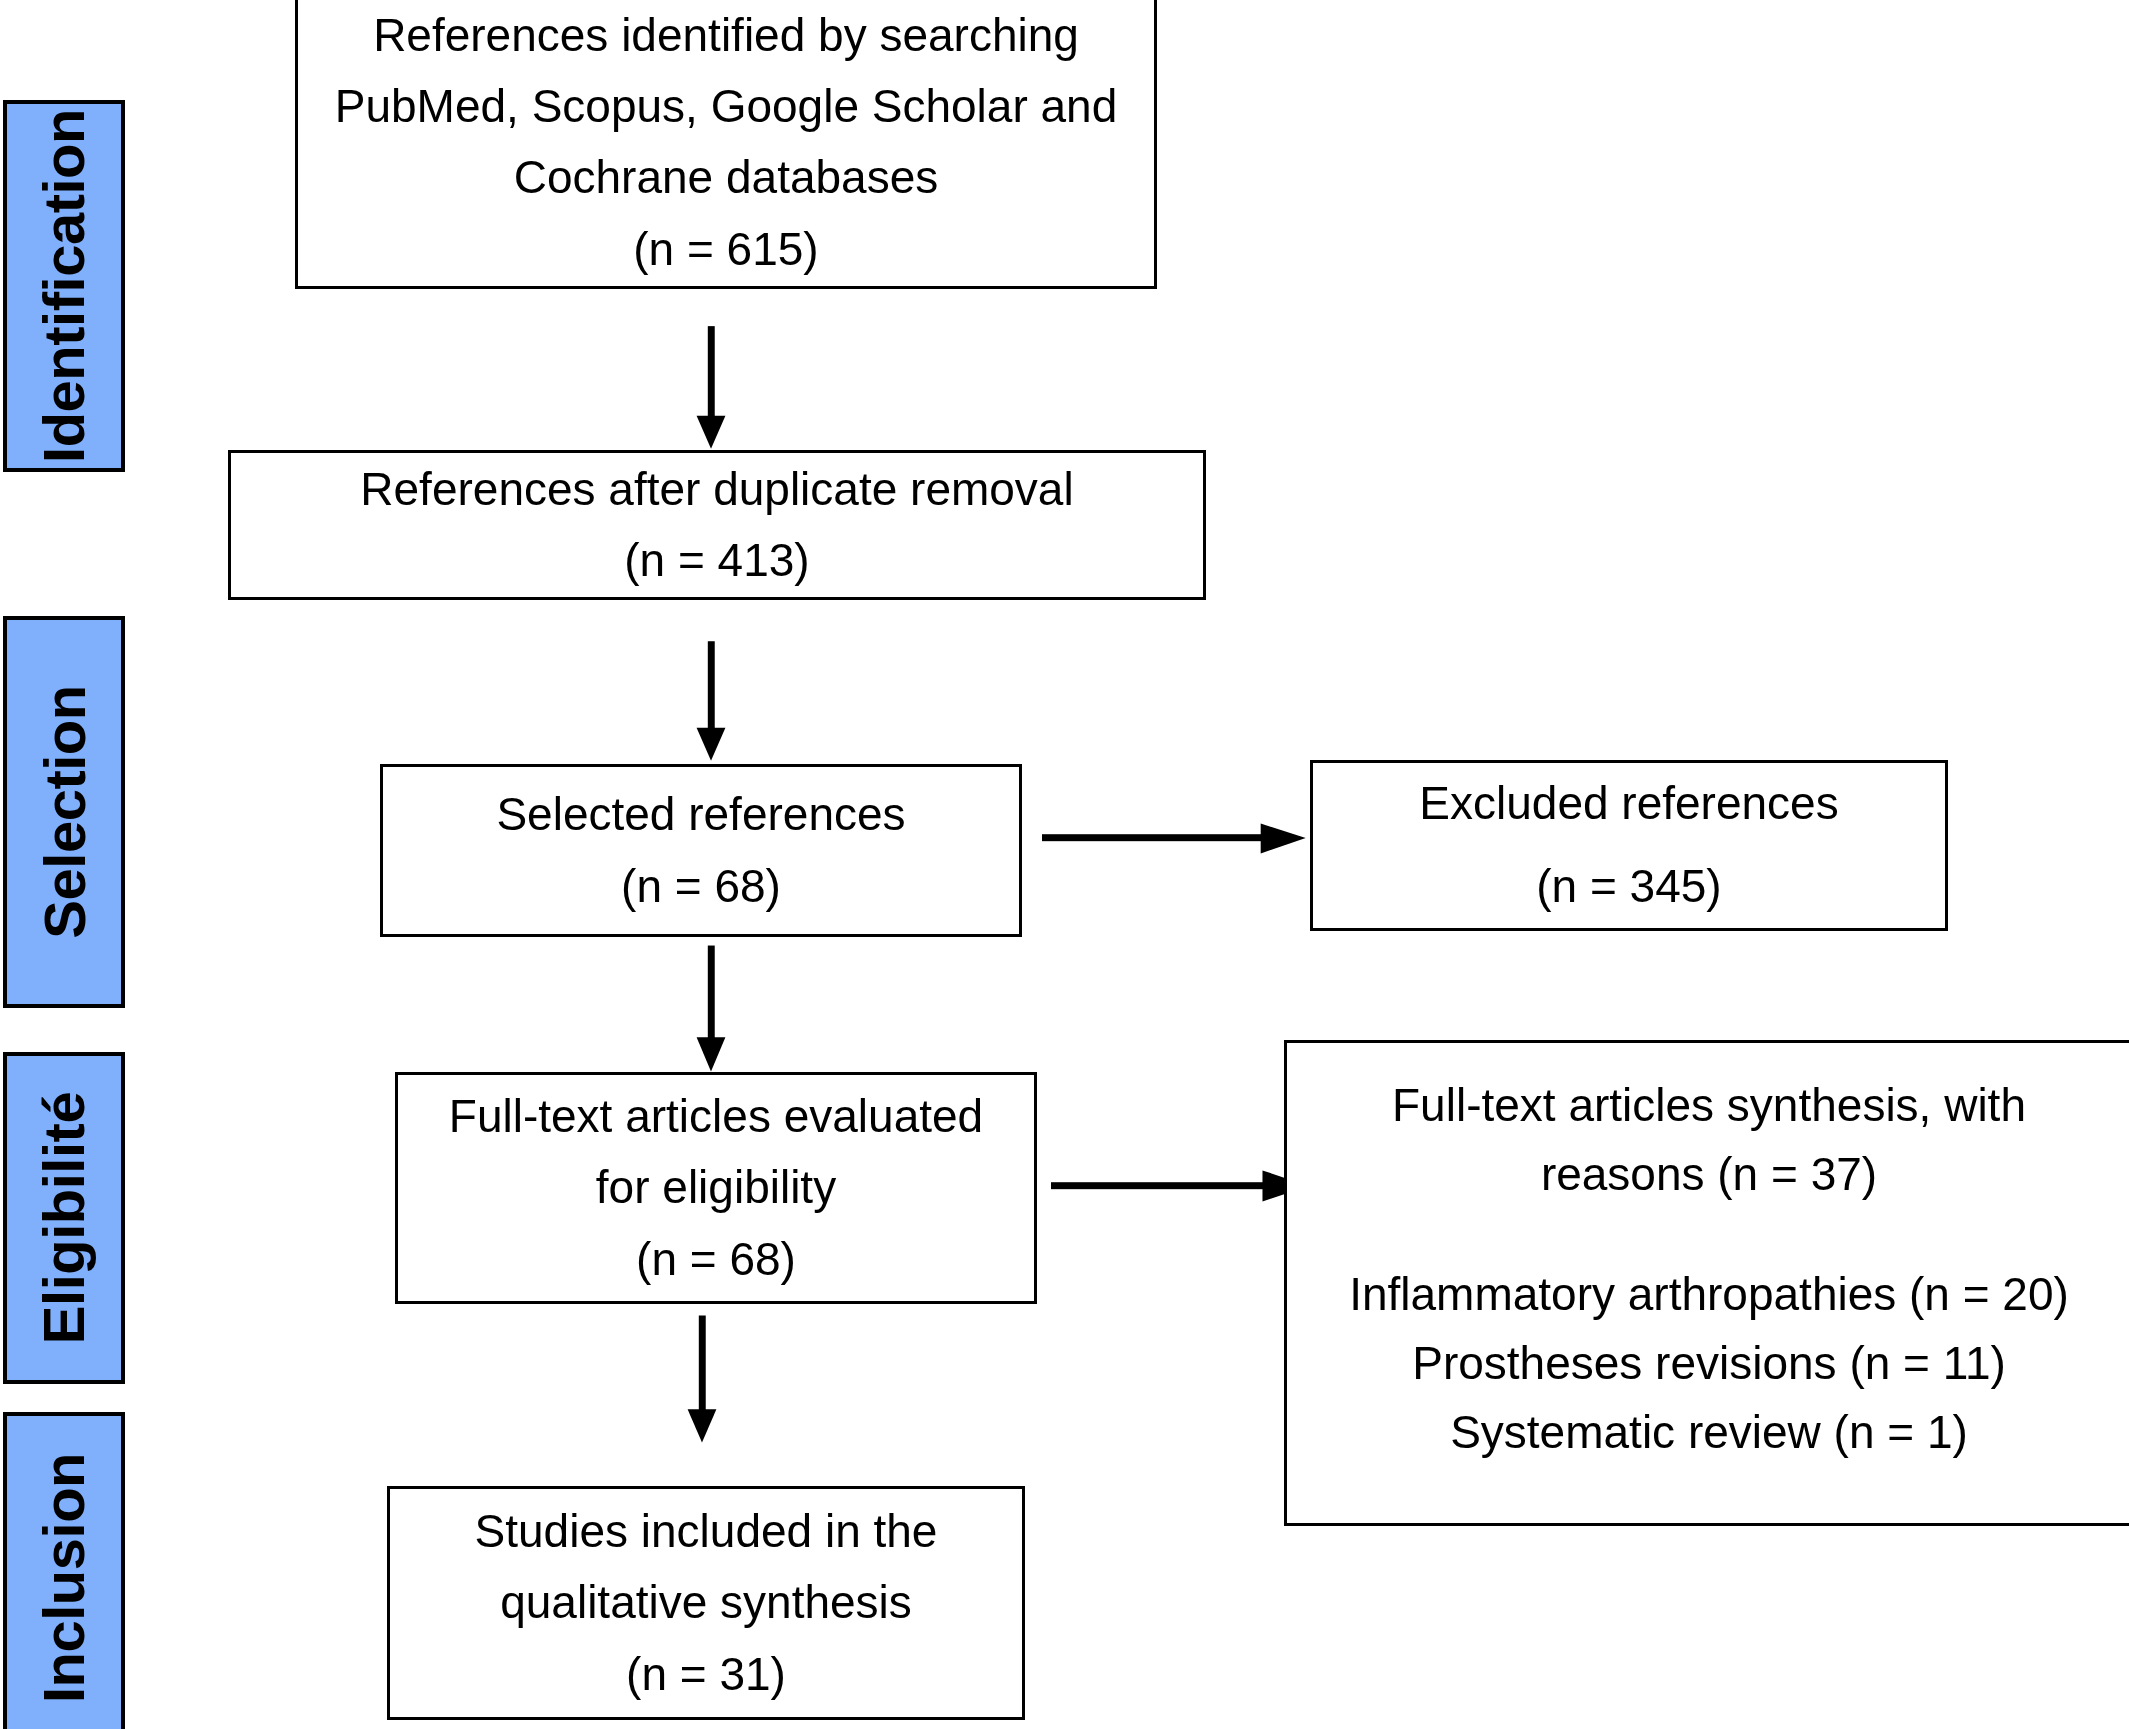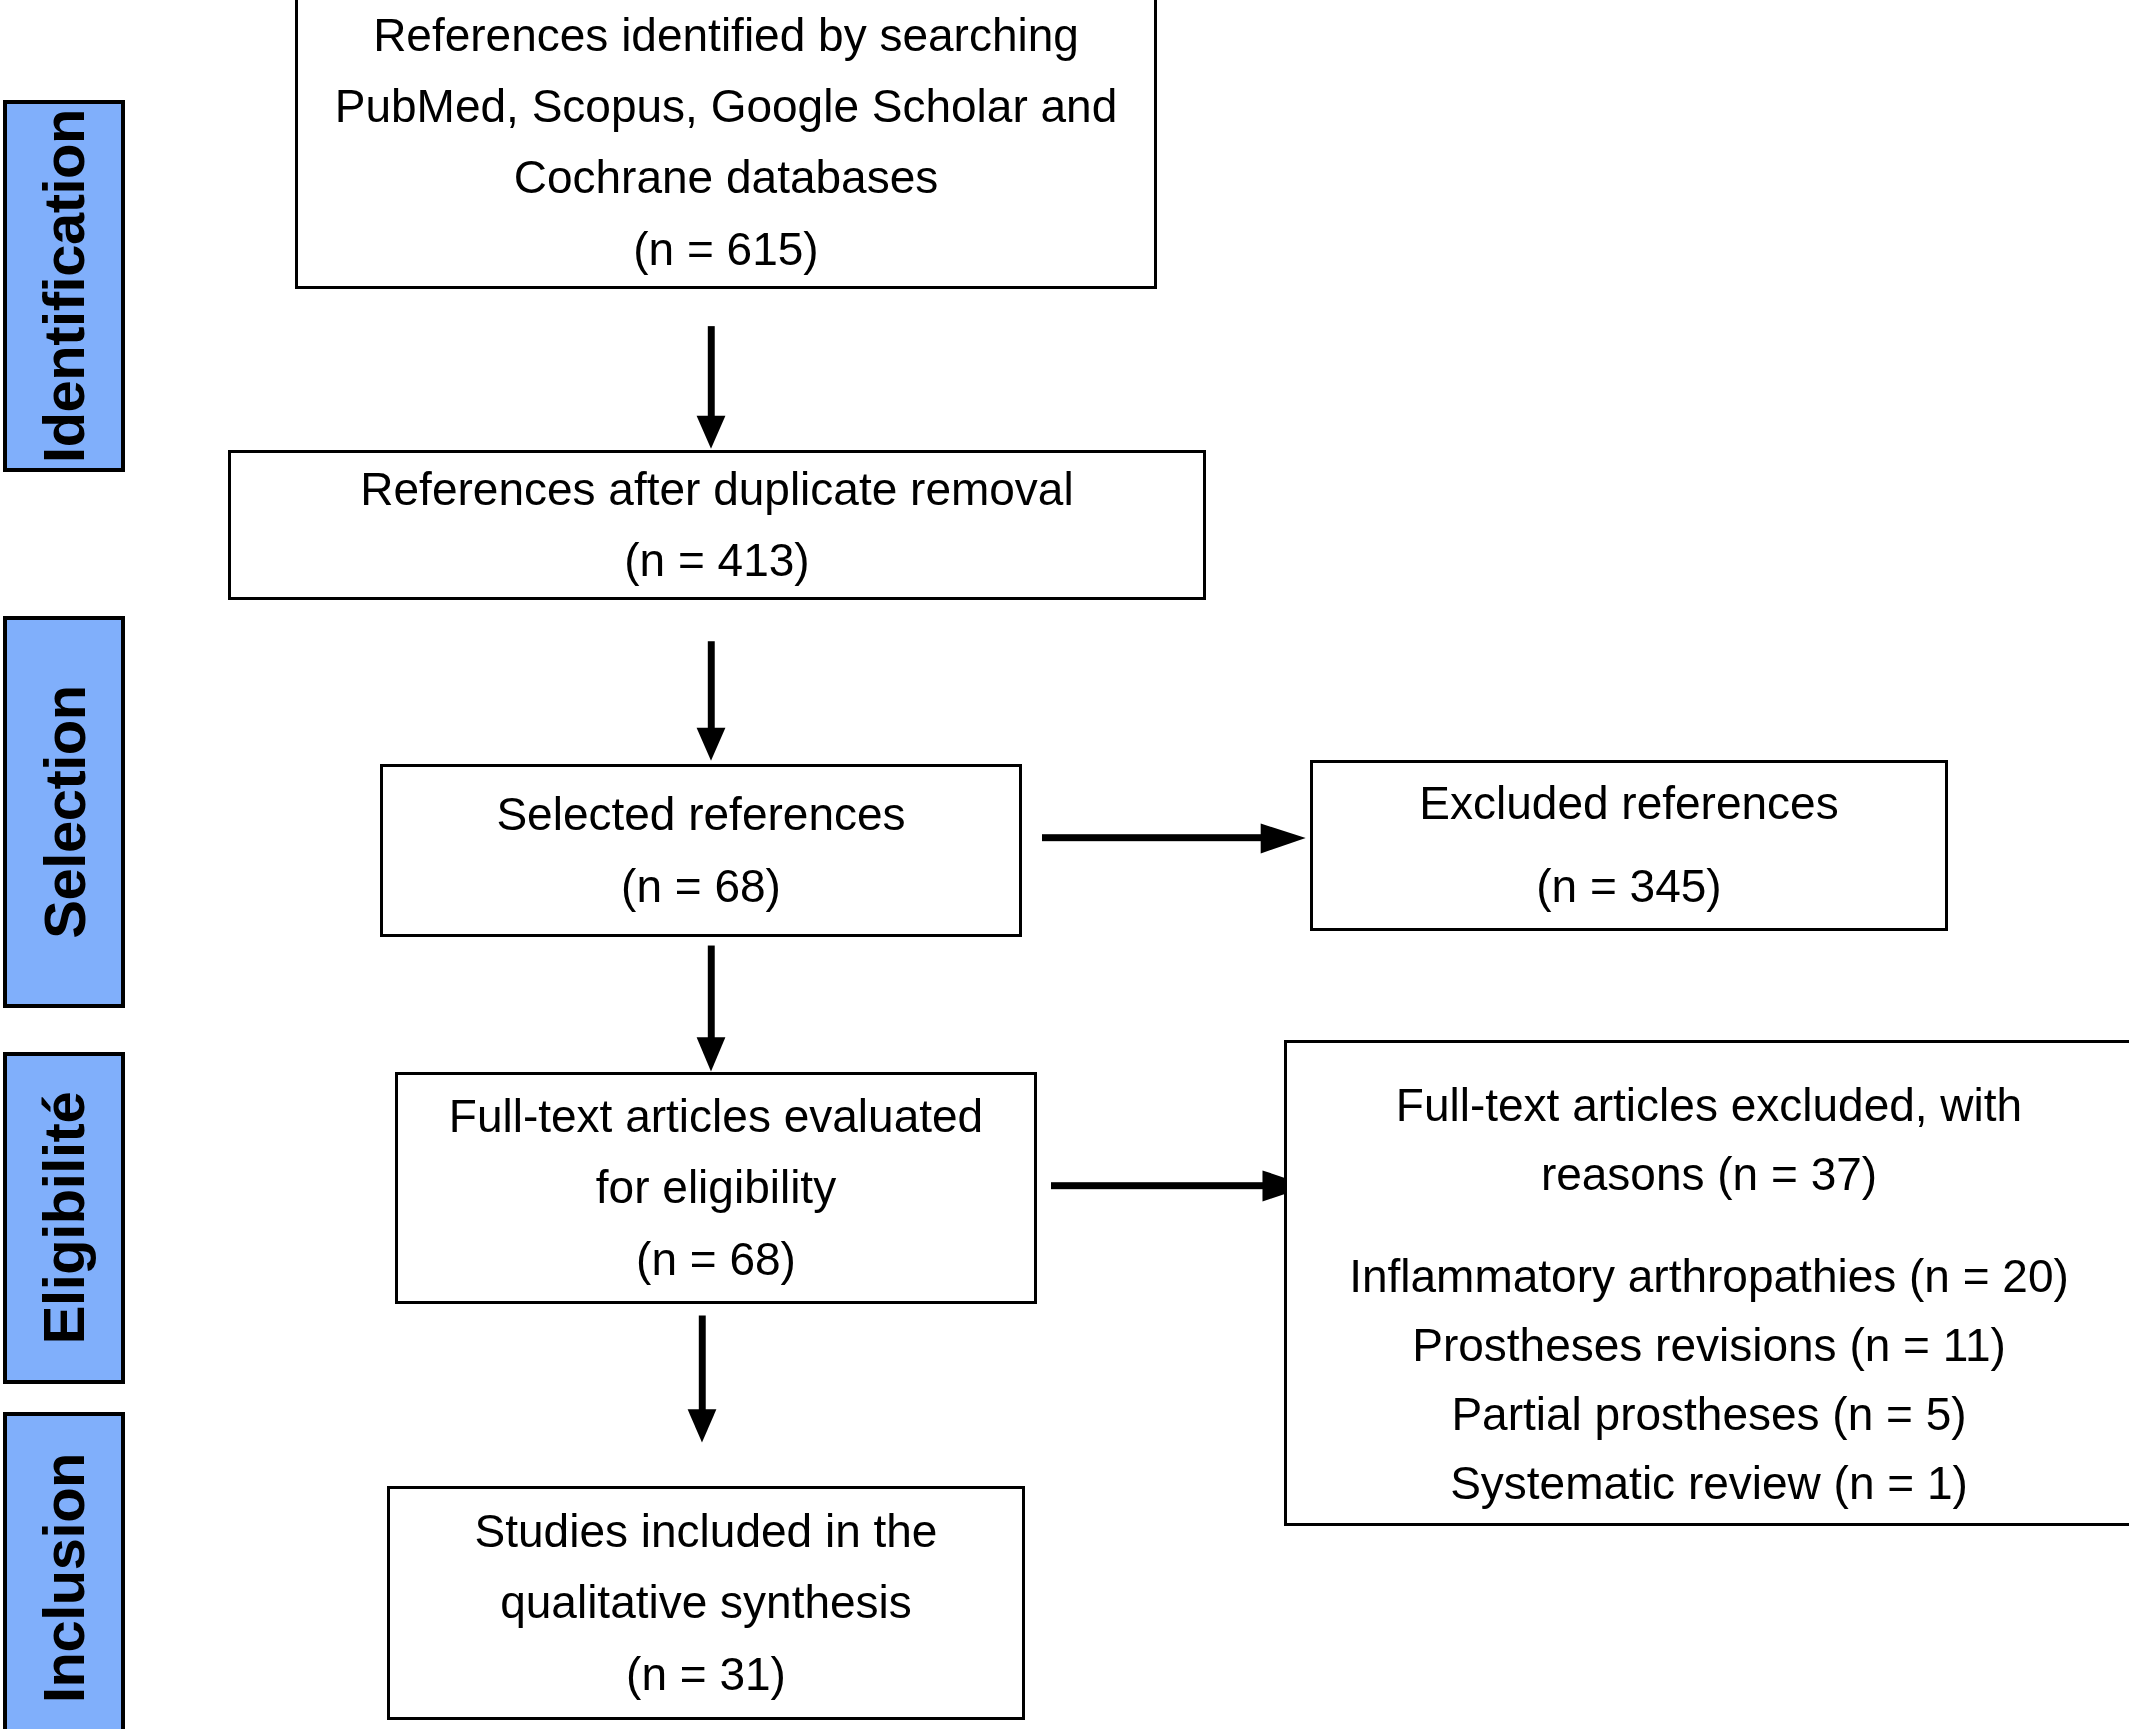--- a/index.html
+++ b/index.html
@@ -161,26 +161,25 @@
   </div>
 
   <div class="arrow" style="left:1051px; top:1165px;">
     <svg width="263" height="43" viewBox="0 0 490 80">
       <rect x="0" y="32" width="400" height="13" fill="#000000"></rect>
       <polygon points="394,10 394,68 480,39" fill="#000000"></polygon>
     </svg>
   </div>
 
   <div class="flow-box reasons-box" style="left:1284px; top:1040px; width:850px; height:486px;">
-    <span class="line group-head">Full-text articles excluded, with</span>
+    <span class="line group-head">Full-text articles synthesis, with</span>
     <span class="line group-head">reasons (n = 37)</span>
     <span class="spacer"></span>
     <span class="line">Inflammatory arthropathies (n = 20)</span>
     <span class="line">Prostheses revisions (n = 11)</span>
-    <span class="line">Partial prostheses (n = 5)</span>
     <span class="line">Systematic review (n = 1)</span>
   </div>
 
   <div class="arrow" style="left:686px; top:1315px;">
     <svg width="32" height="129" viewBox="0 0 60 240">
       <rect x="24" y="0" width="13" height="180" fill="#000000"></rect>
       <polygon points="3,176 57,176 30,238" fill="#000000"></polygon>
     </svg>
   </div>
 

